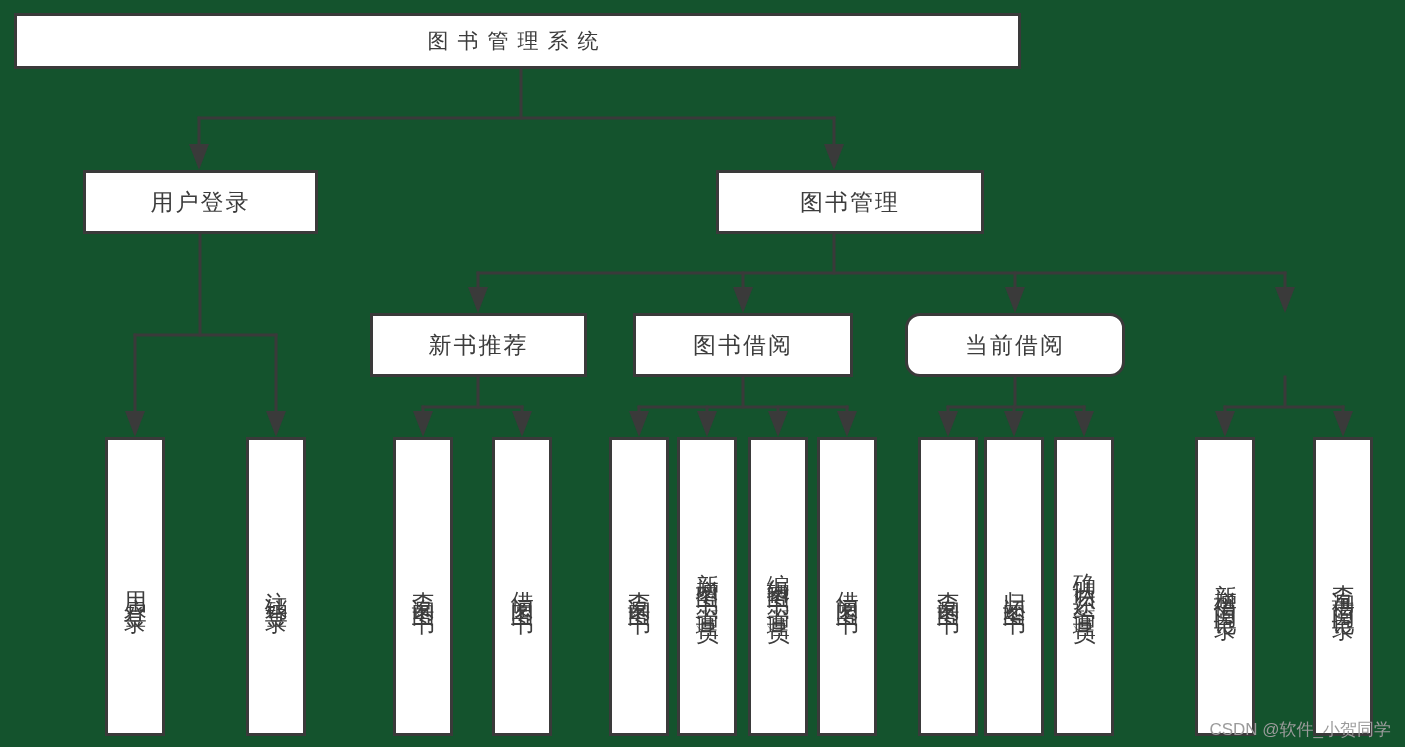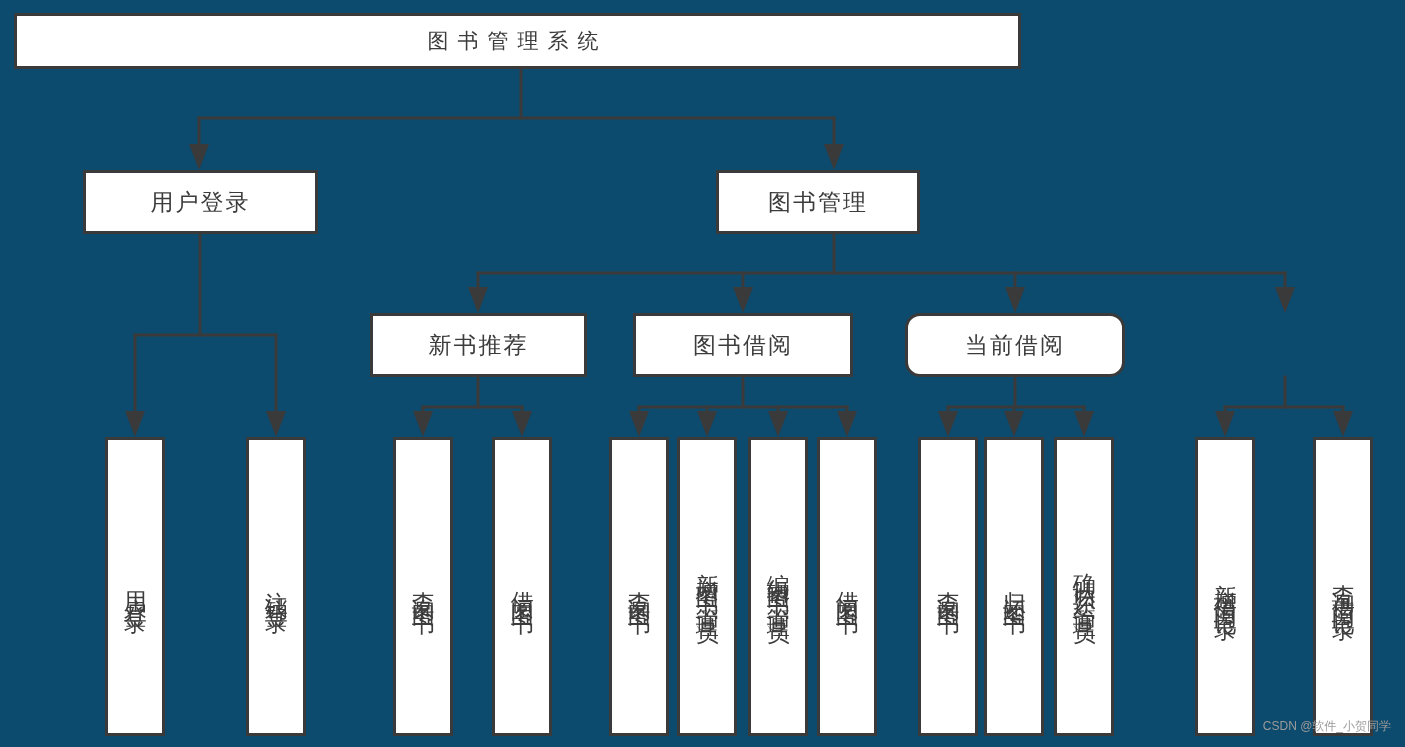--- a/index.html
+++ b/index.html
@@ -5,21 +5,21 @@
   html, body {
     margin: 0;
     padding: 0;
     background: #ffffff;
     font-family: "Liberation Sans", sans-serif;
   }
   .canvas {
     position: relative;
     width: 1405px;
     height: 747px;
-    background: #0c4a6e;
+    background: #14532d;
     overflow: hidden;
   }
   .connectors {
     position: absolute;
     left: 0; top: 0;
     width: 1405px;
     height: 747px;
     z-index: 1;
   }
   .box {
@@ -48,21 +48,21 @@
     text-orientation: mixed;
     font-size: 23px;
     letter-spacing: 7px;
     line-height: 1.1;
     white-space: nowrap;
   }
   .watermark {
     position: absolute;
     top: 718px;
     right: 14px;
-    font-size: 12px;
+    font-size: 17px;
     color: #9b9b9b;
     z-index: 3;
     white-space: nowrap;
   }
 </style>
 </head>
 <body>
 
 <div class="canvas">
 
@@ -121,21 +121,21 @@
       <polygon points="1333,411 1353,411 1343,437" fill="#3a3a3a"></polygon>
     </svg>
 
   <div class="box" style="left:14px; top:13px; width:1007px; height:56px;">
     <span class="root-label">图书管理系统</span>
   </div>
 
   <div class="box" style="left:83px; top:170px; width:235px; height:64px;">
     <span class="hlabel">用户登录</span>
   </div>
-  <div class="box" style="left:716px; top:170px; width:204px; height:64px;">
+  <div class="box" style="left:716px; top:170px; width:268px; height:64px;">
     <span class="hlabel">图书管理</span>
   </div>
 
   <div class="box" style="left:633px; top:313px; width:220px; height:64px;">
     <span class="hlabel">图书借阅</span>
   </div>
   <div class="box" style="left:370px; top:313px; width:217px; height:64px;">
     <span class="hlabel">新书推荐</span>
   </div>
   <div class="box" style="left:905px; top:313px; width:220px; height:64px;border-radius:15px;">

